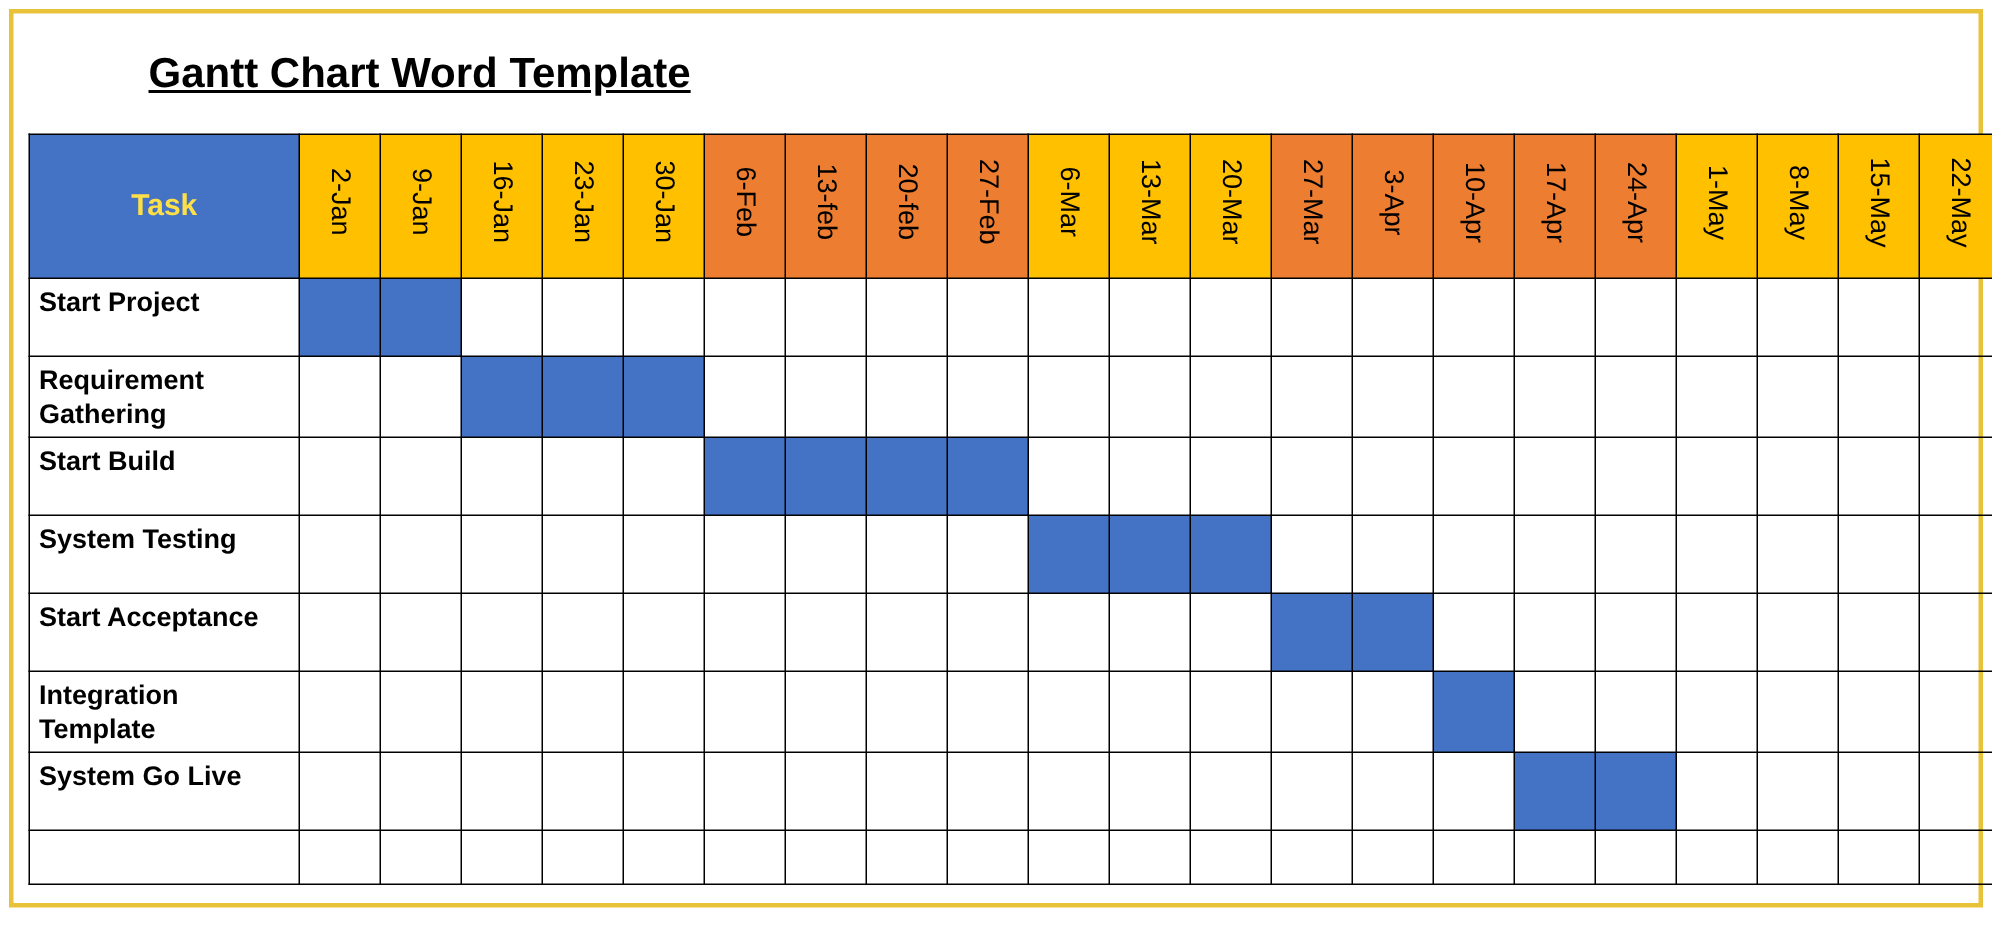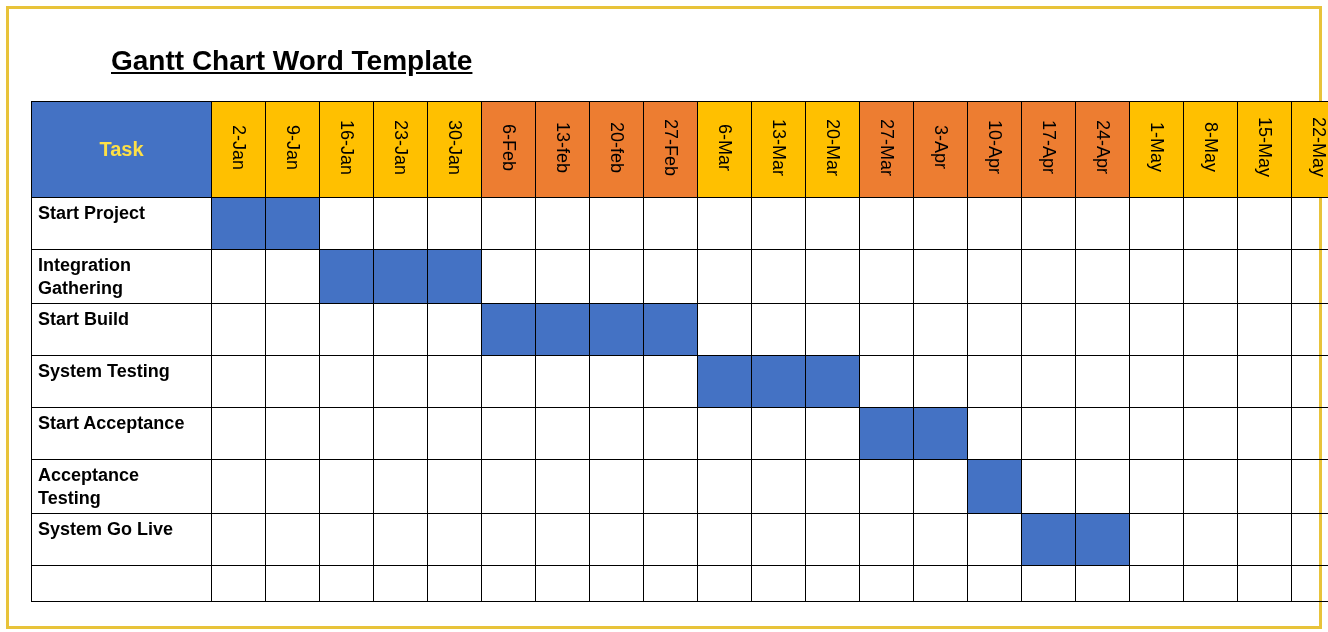--- a/index.html
+++ b/index.html
@@ -6,21 +6,21 @@
     body {
       margin: 0;
       padding: 6px;
       background: #ffffff;
       font-family: Arial, Helvetica, sans-serif;
       width: 1328px;
     }
     .outer {
       border: 3px solid #e8c33a;
       background: #ffffff;
-      padding: 12px;
+      padding: 0;
     }
     .title {
       font-size: 28px;
       font-weight: bold;
       text-decoration: underline;
       margin: 24px 0 24px 90px;
     }
     .wrap {
       padding: 0 10px 12px 10px;
     }
@@ -130,21 +130,21 @@
             <td class="cell"></td>
             <td class="cell"></td>
             <td class="cell"></td>
             <td class="cell"></td>
             <td class="cell"></td>
             <td class="cell"></td>
             <td class="cell"></td>
             <td class="cell"></td>
           </tr>
           <tr>
-            <td class="task-name">Integration Gathering</td>
+            <td class="task-name">Requirement Gathering</td>
             <td class="cell"></td>
             <td class="cell"></td>
             <td class="cell fill"></td>
             <td class="cell fill"></td>
             <td class="cell fill"></td>
             <td class="cell"></td>
             <td class="cell"></td>
             <td class="cell"></td>
             <td class="cell"></td>
             <td class="cell"></td>
@@ -226,21 +226,21 @@
             <td class="cell fill"></td>
             <td class="cell"></td>
             <td class="cell"></td>
             <td class="cell"></td>
             <td class="cell"></td>
             <td class="cell"></td>
             <td class="cell"></td>
             <td class="cell"></td>
           </tr>
           <tr>
-            <td class="task-name">Acceptance Testing</td>
+            <td class="task-name">Integration Template</td>
             <td class="cell"></td>
             <td class="cell"></td>
             <td class="cell"></td>
             <td class="cell"></td>
             <td class="cell"></td>
             <td class="cell"></td>
             <td class="cell"></td>
             <td class="cell"></td>
             <td class="cell"></td>
             <td class="cell"></td>

